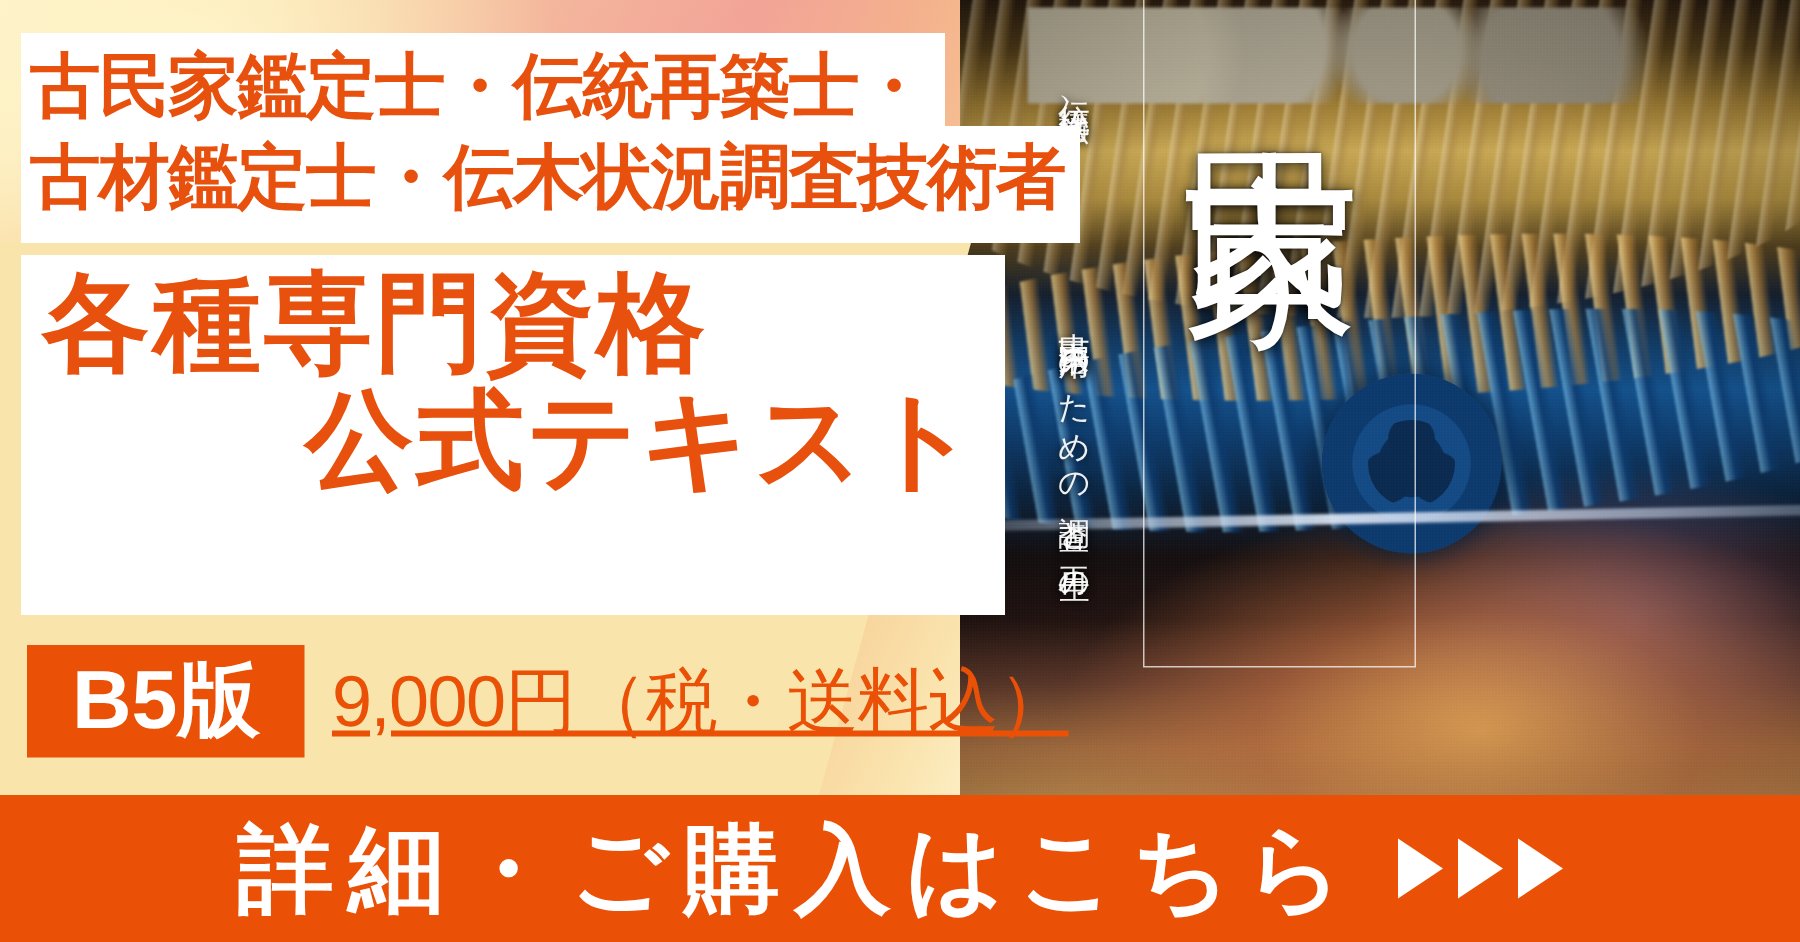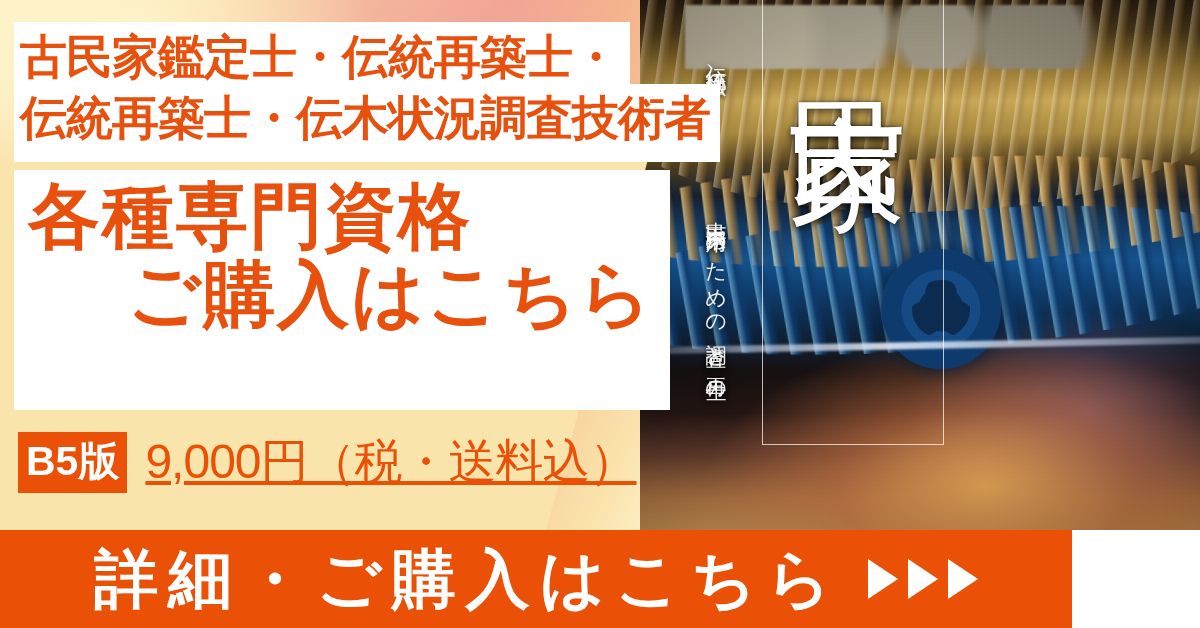--- a/index.html
+++ b/index.html
@@ -242,39 +242,39 @@
   .maintitle .t1{display:block;text-align:left;padding-left:6px;}
   .maintitle .t2{display:block;text-align:right;padding-right:8px;}
 
   
   .price-row{
     position:absolute;left:18px;top:430px;
     display:flex;align-items:center;gap:18px;
   }
   .badge{
     background:#ea5006;color:#ffffff;
-    font-size:41px;font-weight:700;
+    font-size:55px;font-weight:700;
     line-height:1;
-    padding:9px 8px 11px;
+    padding:9px 30px 11px;
     letter-spacing:0px;
     white-space:nowrap;
   }
   .price-text{
     color:#ea5006;
     font-size:48px;
     font-weight:400;
     letter-spacing:-1px;
     white-space:nowrap;
     text-decoration:underline;
   }
 
   
   .cta-bar{
     position:absolute;left:0;top:530px;
-    width:1072px;height:98px;
+    width:1200px;height:98px;
     background:#ea5006;
     display:flex;align-items:center;justify-content:center;
     gap:26px;
   }
   .cta-text{
     color:#ffffff;
     font-size:64px;
     font-weight:700;
     letter-spacing:10px;
     line-height:1;
@@ -317,26 +317,26 @@
   <div class="cover-title">古民家</div>
 
   <div class="cream-slab"></div>
 
   <div class="card card-head-1"></div>
   <div class="card card-head-2"></div>
   <div class="card card-main"></div>
 
   <div class="headline">
     <span class="l1">古民家鑑定士・伝統再築士・</span>
-    <span class="l2">伝統再築士・伝木状況調査技術者</span>
+    <span class="l2">古材鑑定士・伝木状況調査技術者</span>
   </div>
 
   <div class="maintitle">
     <span class="t1">各種専門資格</span>
-    <span class="t2">ご購入はこちら</span>
+    <span class="t2">公式テキスト</span>
   </div>
 
   <div class="price-row">
     <div class="badge">B5版</div>
     <div class="price-text">9,000円（税・送料込）</div>
   </div>
 
   <div class="cta-bar">
     <div class="cta-text">詳細・ご購入はこちら</div>
     <div class="cta-arrows">

